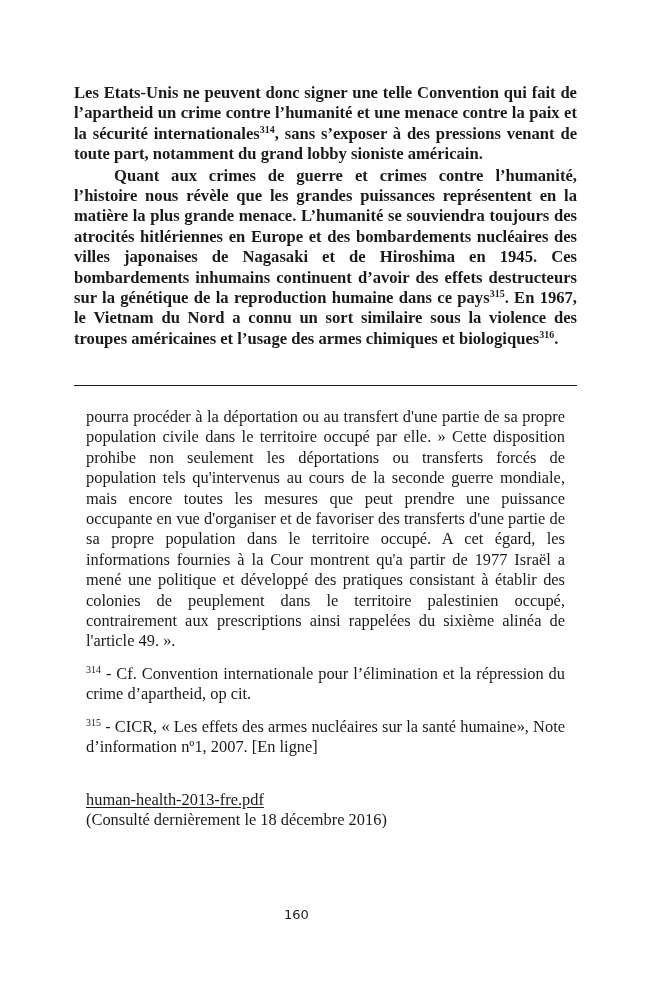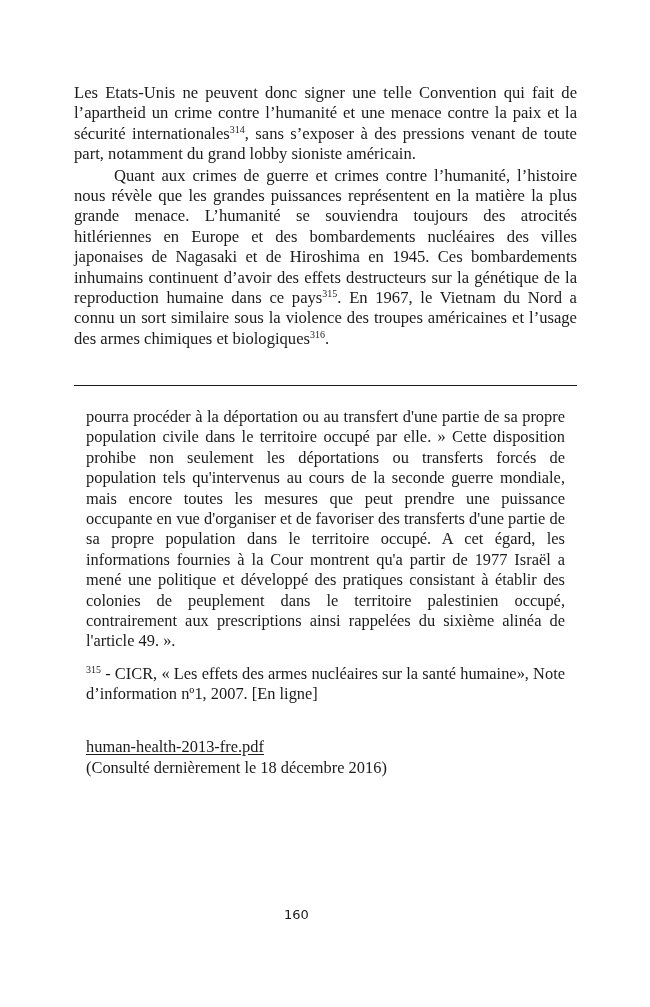--- a/index.html
+++ b/index.html
@@ -20,20 +20,21 @@
       top: 83px;
       width: 503px;
       font-family: "Liberation Serif", "DejaVu Serif", serif;
       font-size: 16.6px;
       line-height: 20.4px;
     }
     .para {
       margin: 0;
       text-align: justify;
       hyphens: none;
+      font-weight: bold;
     }
     .para + .para {
       margin-top: 1px;
     }
     .indent {
       text-indent: 40px;
     }
     sup {
       font-size: 10px;
       line-height: 0;
@@ -89,19 +90,20 @@
 <div class="page">
   <p class="para"><span>Les Etats-Unis ne peuvent donc signer une telle Convention qui fait de l’apartheid un crime contre l’humanité et une menace contre la paix et la sécurité internationales</span><sup>314</sup><span>, sans s’exposer à des pressions venant de toute part, notamment du grand lobby sioniste américain.</span></p>
   <p class="para indent"><span>Quant aux crimes de guerre et crimes contre l’humanité, l’histoire nous révèle que les grandes puissances représentent en la matière la plus grande menace. L’humanité se souviendra toujours des atrocités hitlériennes en Europe et des bombardements nucléaires des villes japonaises de Nagasaki et de Hiroshima en 1945. Ces bombardements inhumains continuent d’avoir des effets destructeurs sur la génétique de la reproduction humaine dans ce pays</span><sup>315</sup><span>. En 1967, le Vietnam du Nord a connu un sort similaire sous la violence des troupes américaines et l’usage des armes chimiques et biologiques</span><sup>316</sup><span>.</span></p>
 </div>
 
 <div class="rule"></div>
 
 <div class="footnotes">
   <p class="fn">pourra procéder à la déportation ou au transfert d'une partie de sa propre population civile dans le territoire occupé par elle. » Cette disposition prohibe non seulement les déportations ou transferts forcés de population tels qu'intervenus au cours de la seconde guerre mondiale, mais encore toutes les mesures que peut prendre une puissance occupante en vue d'organiser et de favoriser des transferts d'une partie de sa propre population dans le territoire occupé. A cet égard, les informations fournies à la Cour montrent qu'a partir de 1977 Israël a mené une politique et développé des pratiques consistant à établir des colonies de peuplement dans le territoire palestinien occupé, contrairement aux prescriptions ainsi rappelées du sixième alinéa de l'article 49. ».</p>
 
+  <p class="fn"><sup>314</sup><span> - Cf. Convention internationale pour l’élimination et la répression du crime d’apartheid, op cit.</span></p>
 
   <p class="fn"><sup>315</sup><span> - CICR, « Les effets des armes nucléaires sur la santé humaine», Note d’information nº1, 2007. [En ligne]</span></p>
   <p class="fn fn-left"><a class="link"><br><span>human-health-2013-fre.pdf</span></a><br><span>(Consulté dernièrement le 18 décembre 2016)</span></p>
 
 </div>
 
 <div class="page-number">160</div>
 
 </body></html>

